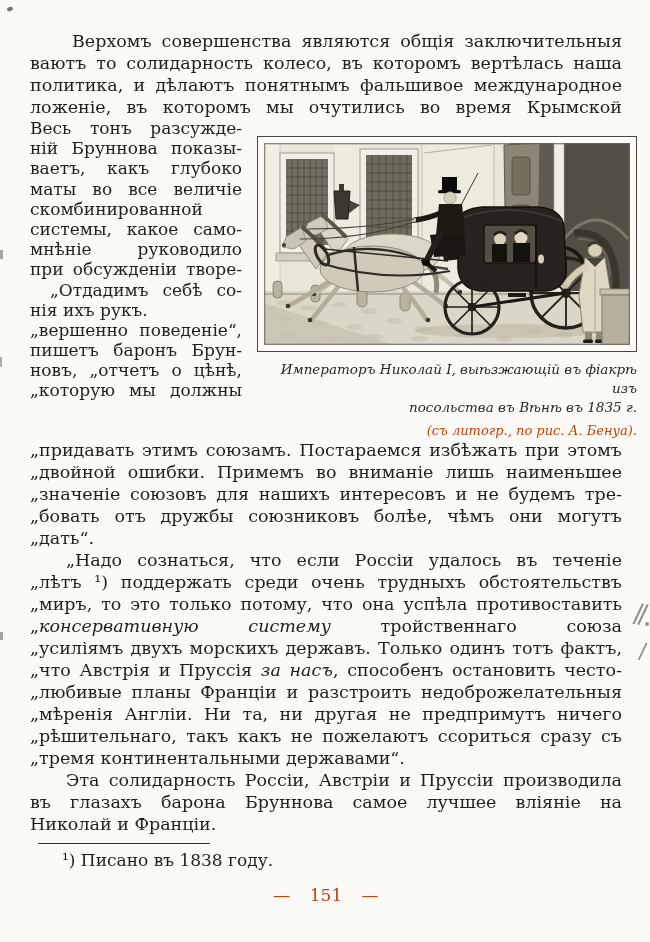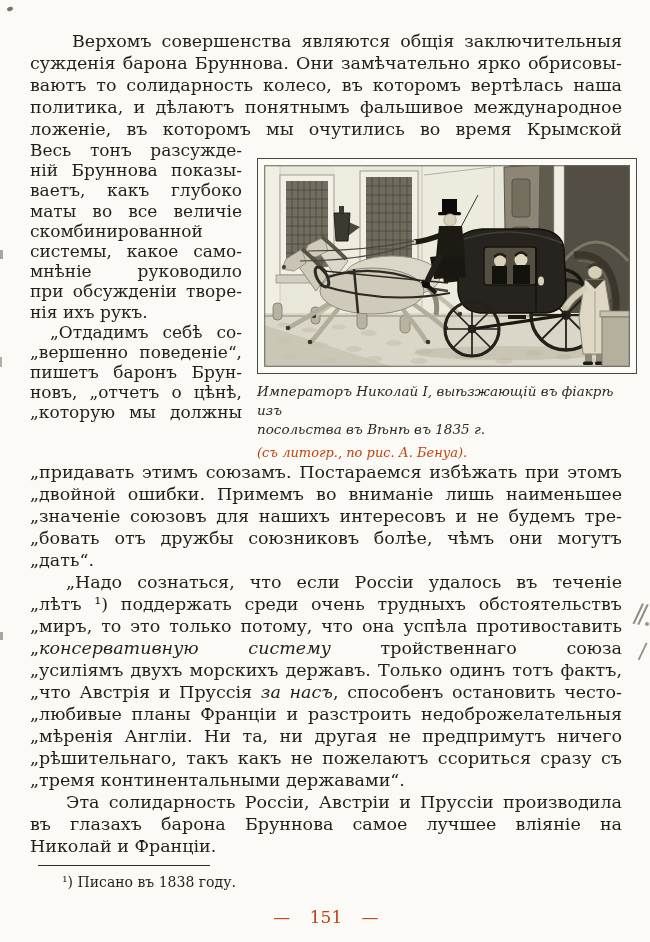--- a/index.html
+++ b/index.html
@@ -35,38 +35,38 @@
   }
   .cl.last{text-align-last:left;}
   figure{margin:18px 0 0 auto;width:380px;flex:0 0 380px;}
   .img-frame{
     border:1px solid #4a4741;
     background:#fcfbf8;
     padding:6px;
     width:366px;height:202px;
   }
   .img-frame svg{display:block;}
-  figcaption{margin-top:8px;text-align:left;}
+  figcaption{margin-top:8px;text-align:right;}
   .cap1{
     font-style:italic;font-size:13.5px;line-height:19px;
     color:#2a2721;
   }
   .cap2{
     font-style:italic;font-size:13px;line-height:17px;margin-top:5px;
     color:#c2410c;
   }
   .it{font-style:italic;}
   .footnote-rule{
     margin:8px 0 7px 8px;
     width:172px;height:0;
     border-top:1.6px solid #33302a;
   }
   .footnote{
     margin-left:32px;
-    font-size:14px;line-height:18px;
+    font-size:17px;line-height:18px;
   }
   .page-number{
     margin-top:16px;
     text-align:center;
     font-size:17px;
     word-spacing:14px;
     color:#c2410c;
   }
   
   .pencil{
@@ -96,38 +96,37 @@
   <div class="speck sp3"></div>
   <div class="speck sp4"></div>
   <div class="speck sp5"></div>
   <div class="pencil m1">∕∕</div>
   <div class="pencil m2">∕</div>
 
   <div class="content">
 
     <div class="block">
       <div class="fl ind1">Верхомъ совершенства являются общія заключительныя раз-</div>
-      <div class="fl">сужденія барона Бруннова. Они замѣчательно ярко обрисовы-</div>
       <div class="fl">ваютъ то солидарность колесо, въ которомъ вертѣлась наша</div>
       <div class="fl">политика, и дѣлаютъ понятнымъ фальшивое международное по-</div>
       <div class="fl last">ложеніе, въ которомъ мы очутились во время Крымской войны.</div>
     </div>
 
     <div class="wrap-row">
       <div class="left-col">
         <div class="cl">Весь тонъ разсужде-</div>
         <div class="cl">ній Бруннова показы-</div>
         <div class="cl">ваетъ, какъ глубоко</div>
         <div class="cl">маты во все величіе</div>
         <div class="cl">скомбинированной ими</div>
         <div class="cl">системы, какое само-</div>
         <div class="cl">мнѣніе руководило ими</div>
         <div class="cl">при обсужденіи творе-</div>
+        <div class="cl ind2">„Отдадимъ себѣ со-</div>
         <div class="cl last">нія ихъ рукъ.</div>
-        <div class="cl ind2">„Отдадимъ себѣ со-</div>
         <div class="cl">„вершенно поведеніе“,</div>
         <div class="cl">пишетъ баронъ Брун-</div>
         <div class="cl">новъ, „отчетъ о цѣнѣ,</div>
         <div class="cl">„которую мы должны</div>
       </div>
 
       <figure>
         <div class="img-frame">
           <svg width="366" height="202" viewBox="0 0 366 202" xmlns="http://www.w3.org/2000/svg">
 

